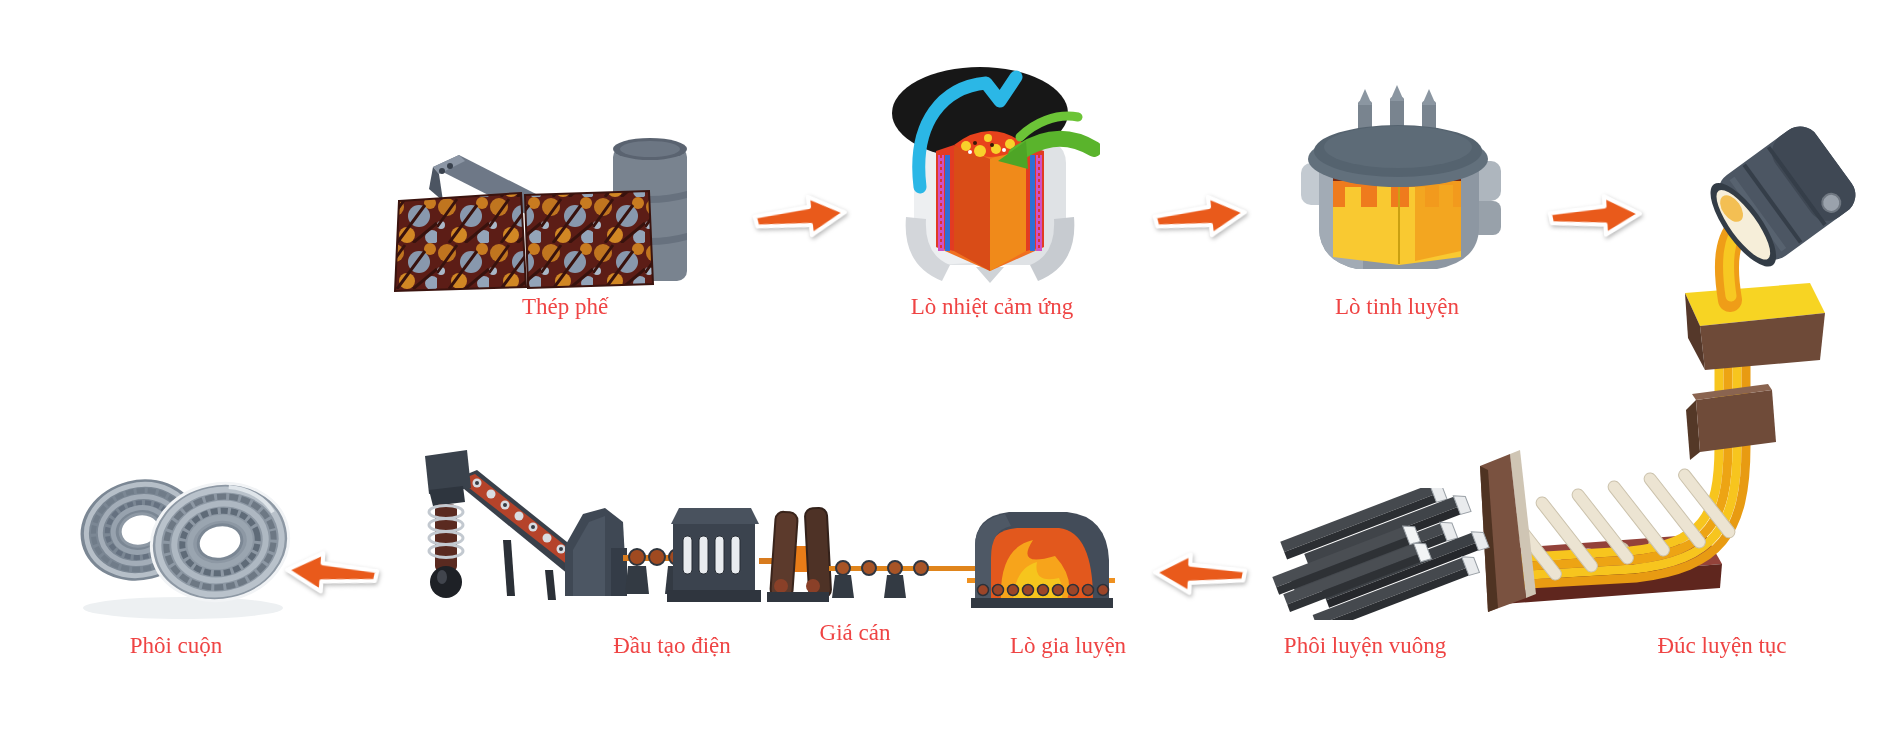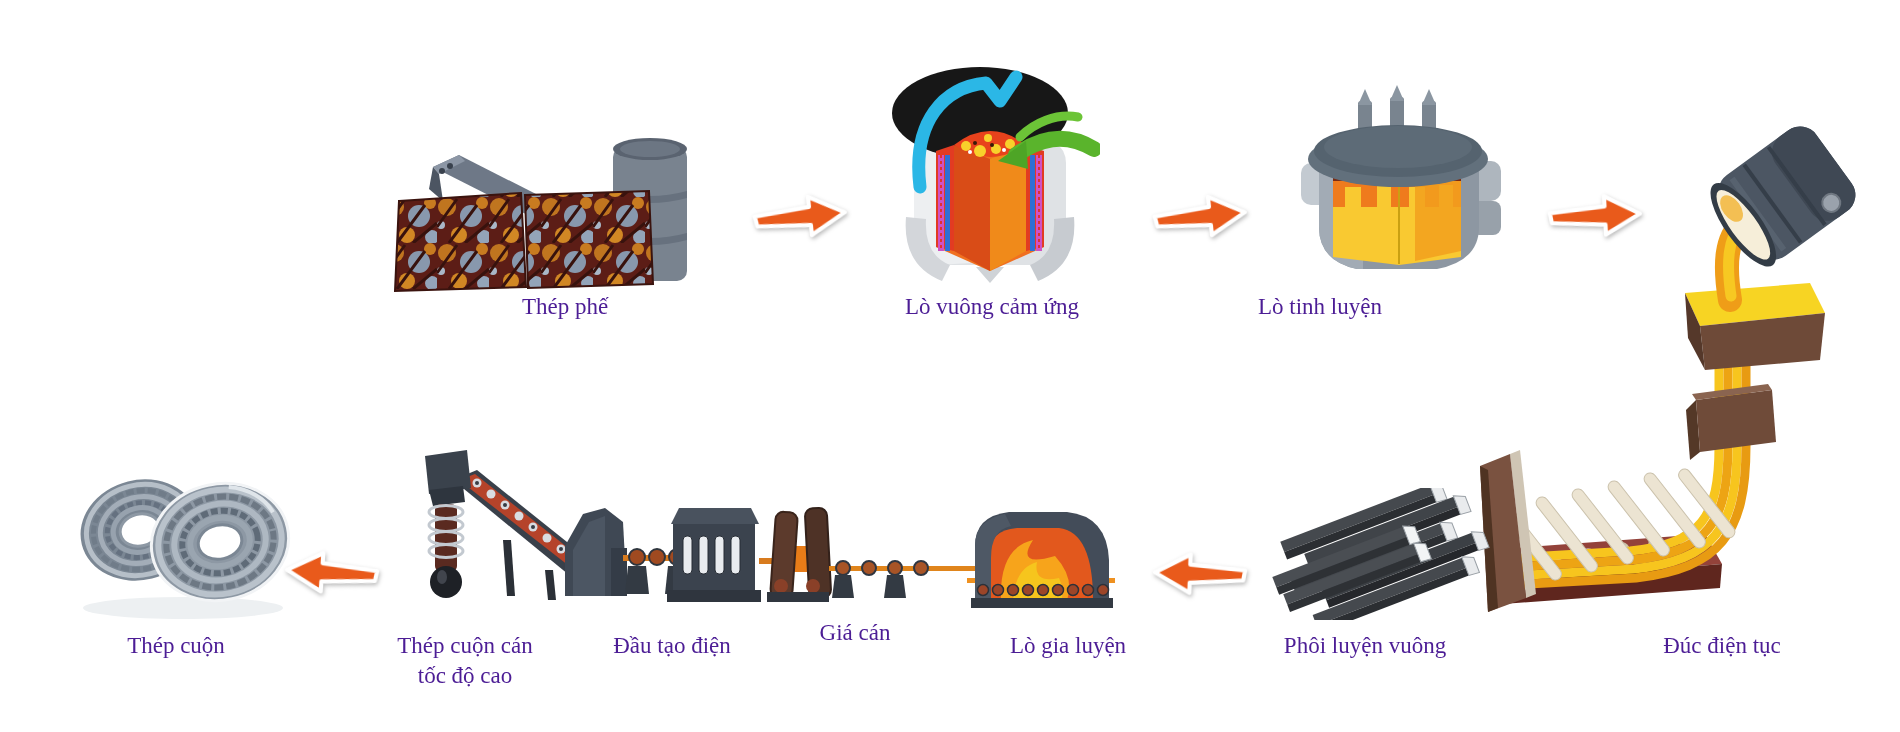--- a/index.html
+++ b/index.html
@@ -2,21 +2,21 @@
 <html><head>
 <meta charset="utf-8">
 <style>
   html,body{margin:0;padding:0;background:#ffffff;}
   .canvas{position:relative;width:1900px;height:732px;background:#ffffff;overflow:hidden;
           font-family:"Liberation Serif","DejaVu Serif",serif;}
   .gfx{position:absolute;}
   .arrow{position:absolute;width:100px;height:48px;}
   .arrow svg{overflow:visible;filter:drop-shadow(1px 2px 2px rgba(0,0,0,.28));}
   .lbl{position:absolute;transform:translateX(-50%);font-size:23px;line-height:30px;
-       color:#4c1d95;white-space:nowrap;text-align:center;}
+       color:#ef4444;white-space:nowrap;text-align:center;}
 </style>
 </head>
 <body>
 
 <div class="canvas">
 
   <div class="gfx" style="left:385px;top:105px;width:305px;height:190px">
     <svg width="305" height="190" viewBox="0 0 305 190">
       <defs>
         <pattern id="scrapPat" width="52" height="46" patternUnits="userSpaceOnUse">
@@ -416,26 +416,22 @@
   </div>
   <div class="arrow" style="left:282px;top:549px;transform:rotate(4deg)">
     <svg width="100" height="48" viewBox="0 0 120 56">
       <g transform="translate(120,0) scale(-1,1)">
         <polygon points="6,22 72,17 72,5 114,28 72,51 72,39 8,34" stroke="#ffffff" stroke-width="5" stroke-linejoin="round" fill="#E95A1B"></polygon>
       </g>
     </svg>
   </div>
 
   <div class="lbl" style="left:565px;top:292px"><span>Thép phế</span></div>
-  <div class="lbl" style="left:992px;top:292px"><span>Lò vuông cảm ứng</span></div>
-  <div class="lbl" style="left:1320px;top:292px"><span>Lò tinh luyện</span></div>
-  <div class="lbl" style="left:1722px;top:631px"><span>Đúc điện tục</span></div>
+  <div class="lbl" style="left:992px;top:292px"><span>Lò nhiệt cảm ứng</span></div>
+  <div class="lbl" style="left:1397px;top:292px"><span>Lò tinh luyện</span></div>
+  <div class="lbl" style="left:1722px;top:631px"><span>Đúc luyện tục</span></div>
   <div class="lbl" style="left:1365px;top:631px"><span>Phôi luyện vuông</span></div>
   <div class="lbl" style="left:1068px;top:631px"><span>Lò gia luyện</span></div>
   <div class="lbl" style="left:855px;top:618px"><span>Giá cán</span></div>
   <div class="lbl" style="left:672px;top:631px"><span>Đầu tạo điện</span></div>
-  <div class="lbl" style="left:465px;top:631px">
-    <span>Thép cuộn cán</span><br>
-    <span>tốc độ cao</span>
-  </div>
-  <div class="lbl" style="left:176px;top:631px"><span>Thép cuộn</span></div>
+  <div class="lbl" style="left:176px;top:631px"><span>Phôi cuộn</span></div>
 
 </div>
 
 </body></html>

